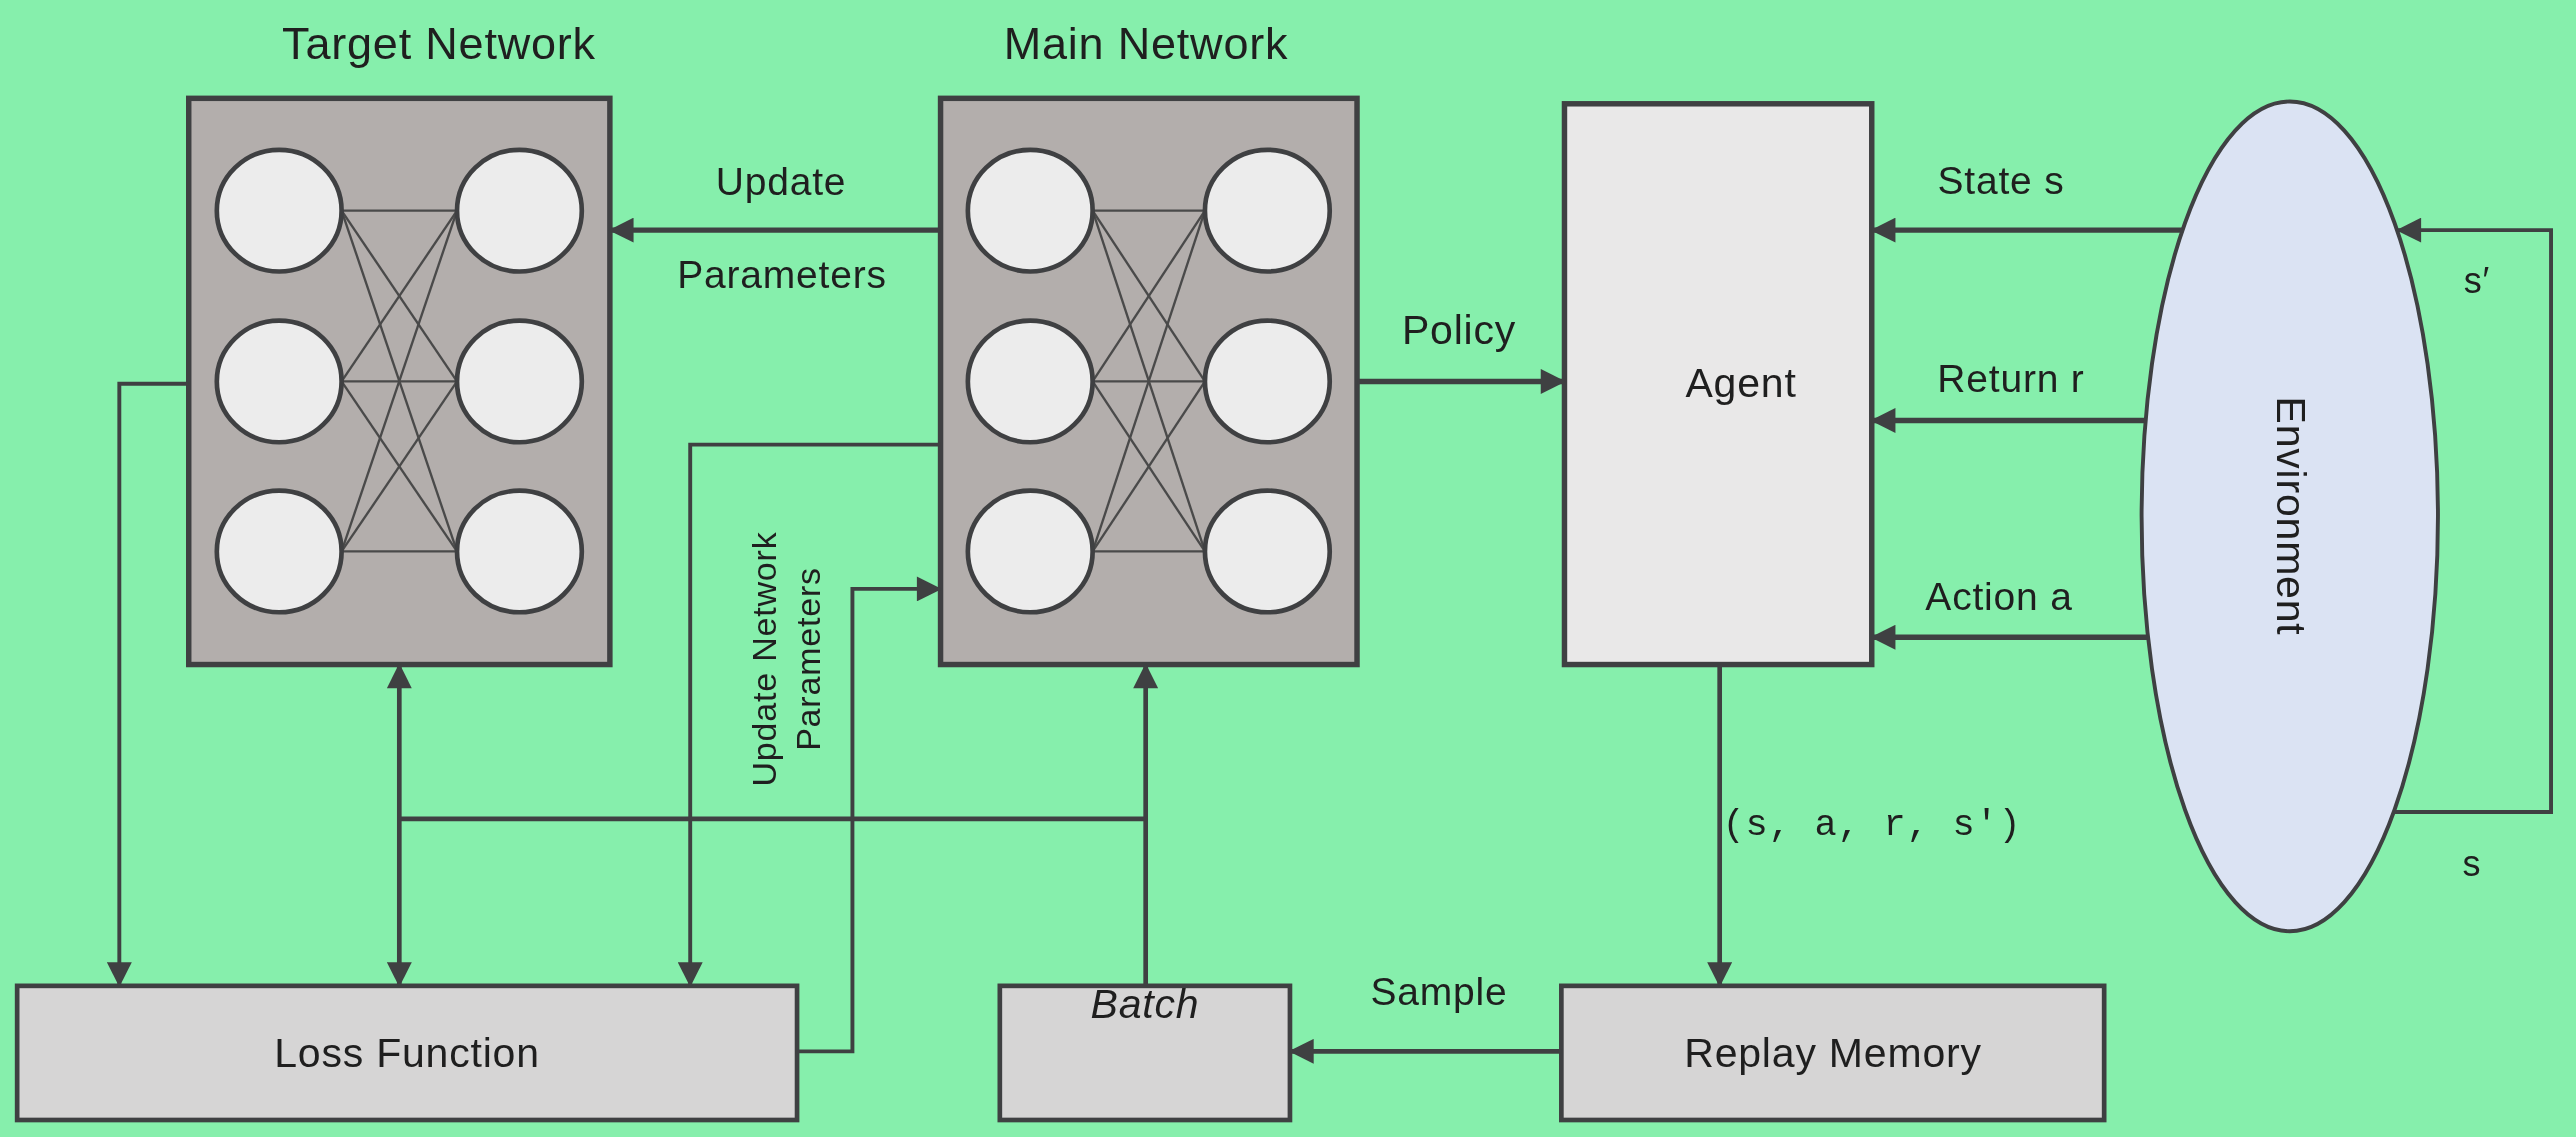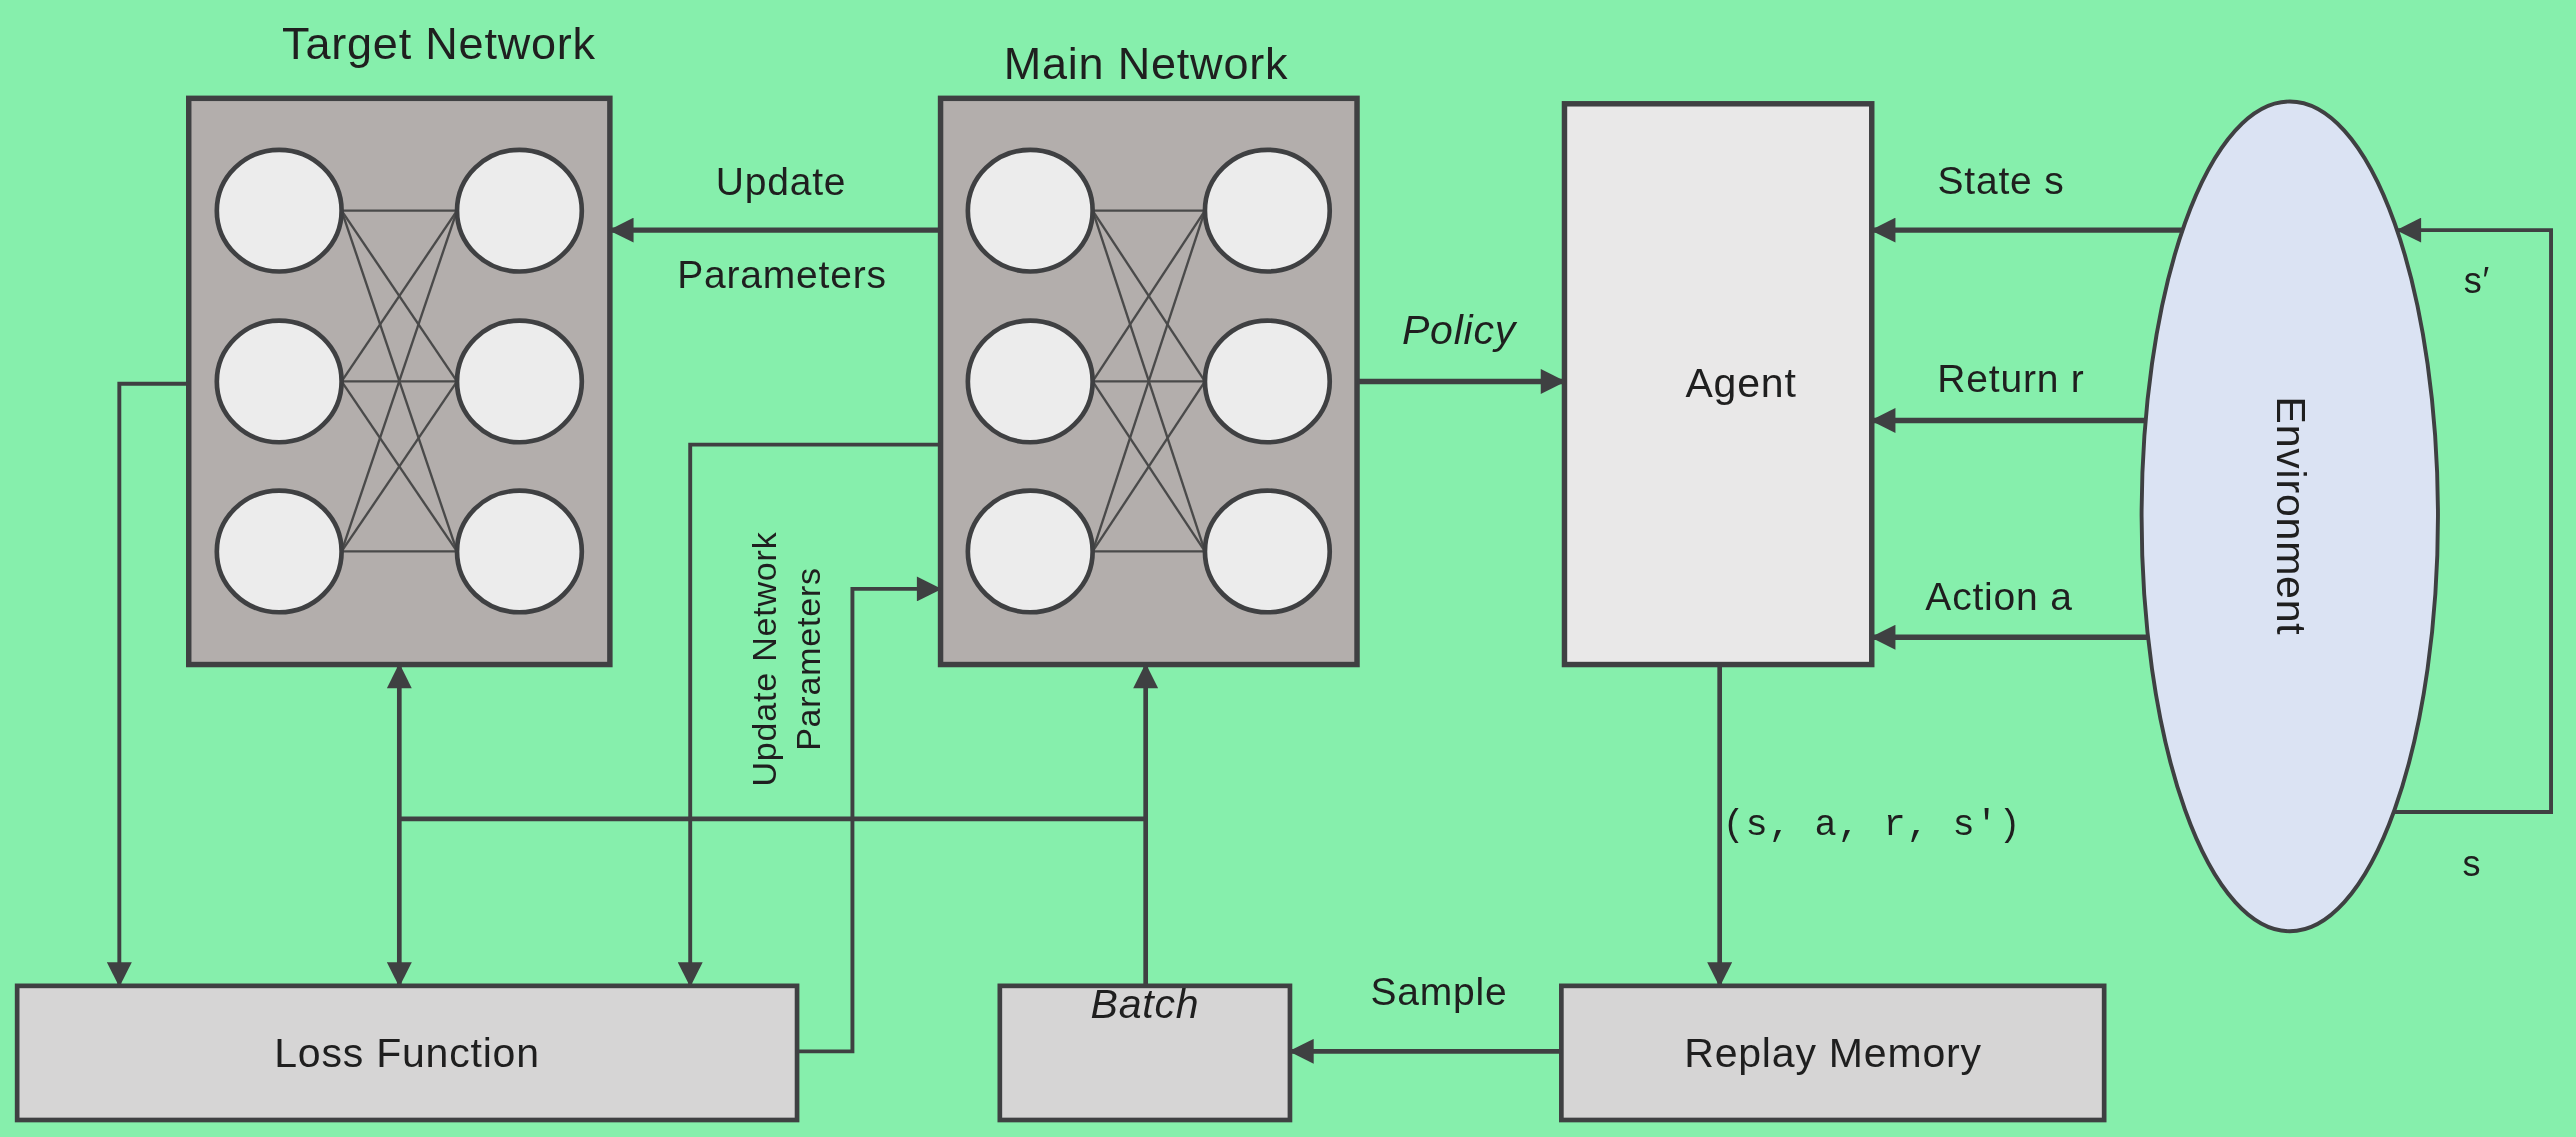--- a/index.html
+++ b/index.html
@@ -118,25 +118,25 @@
     <path class="edge w6" d="M1469,1264 L1469,852" marker-end="url(#ah)"></path>
     <path class="edge w6" d="M512,1050 L1469,1050"></path>
     <path class="edge w6" d="M512,1050 L512,852" marker-end="url(#ah)"></path>
     <path class="edge w6" d="M512,1050 L512,1264" marker-end="url(#ah)"></path>
     <path class="edge w5" d="M242,492 L153,492 L153,1264" marker-end="url(#ah)"></path>
     <path class="edge w5" d="M1206,570 L885,570 L885,1264" marker-end="url(#ah)"></path>
     <path class="edge w5" d="M1020,1348 L1093,1348 L1093,755 L1206,755" marker-end="url(#ah)"></path>
   </svg>
 
   <div class="lbl f58" style="left:439px;top:44px;">Target Network</div>
-  <div class="lbl f58" style="left:1146px;top:44px;margin-top:20px;">Main Network</div>
+  <div class="lbl f58" style="left:1146px;top:44px;">Main Network</div>
 
   <div class="lbl f50" style="left:781px;top:182px;">Update</div>
   <div class="lbl f50" style="left:782px;top:275px;">Parameters</div>
-  <div class="lbl f52" style="left:1459px;top:331px;font-style:italic;">Policy</div>
+  <div class="lbl f52" style="left:1459px;top:331px;">Policy</div>
   <div class="lbl f50" style="left:2001px;top:181px;">State s</div>
   <div class="lbl f50" style="left:2011px;top:379px;">Return r</div>
   <div class="lbl f50" style="left:1999px;top:597px;">Action a</div>
   <div class="lbl f46" style="left:2477px;top:281px;">s′</div>
   <div class="lbl f46" style="left:2472px;top:864px;">s</div>
   <div class="lbl f48" style="left:1872px;top:825px;">(s, a, r, s′)</div>
   <div class="lbl f50" style="left:1439px;top:992px;">Sample</div>
   <div class="lbl f44 rotm90" style="left:786px;top:659px;">
     <div>Update Network</div>
     <div>Parameters</div>

